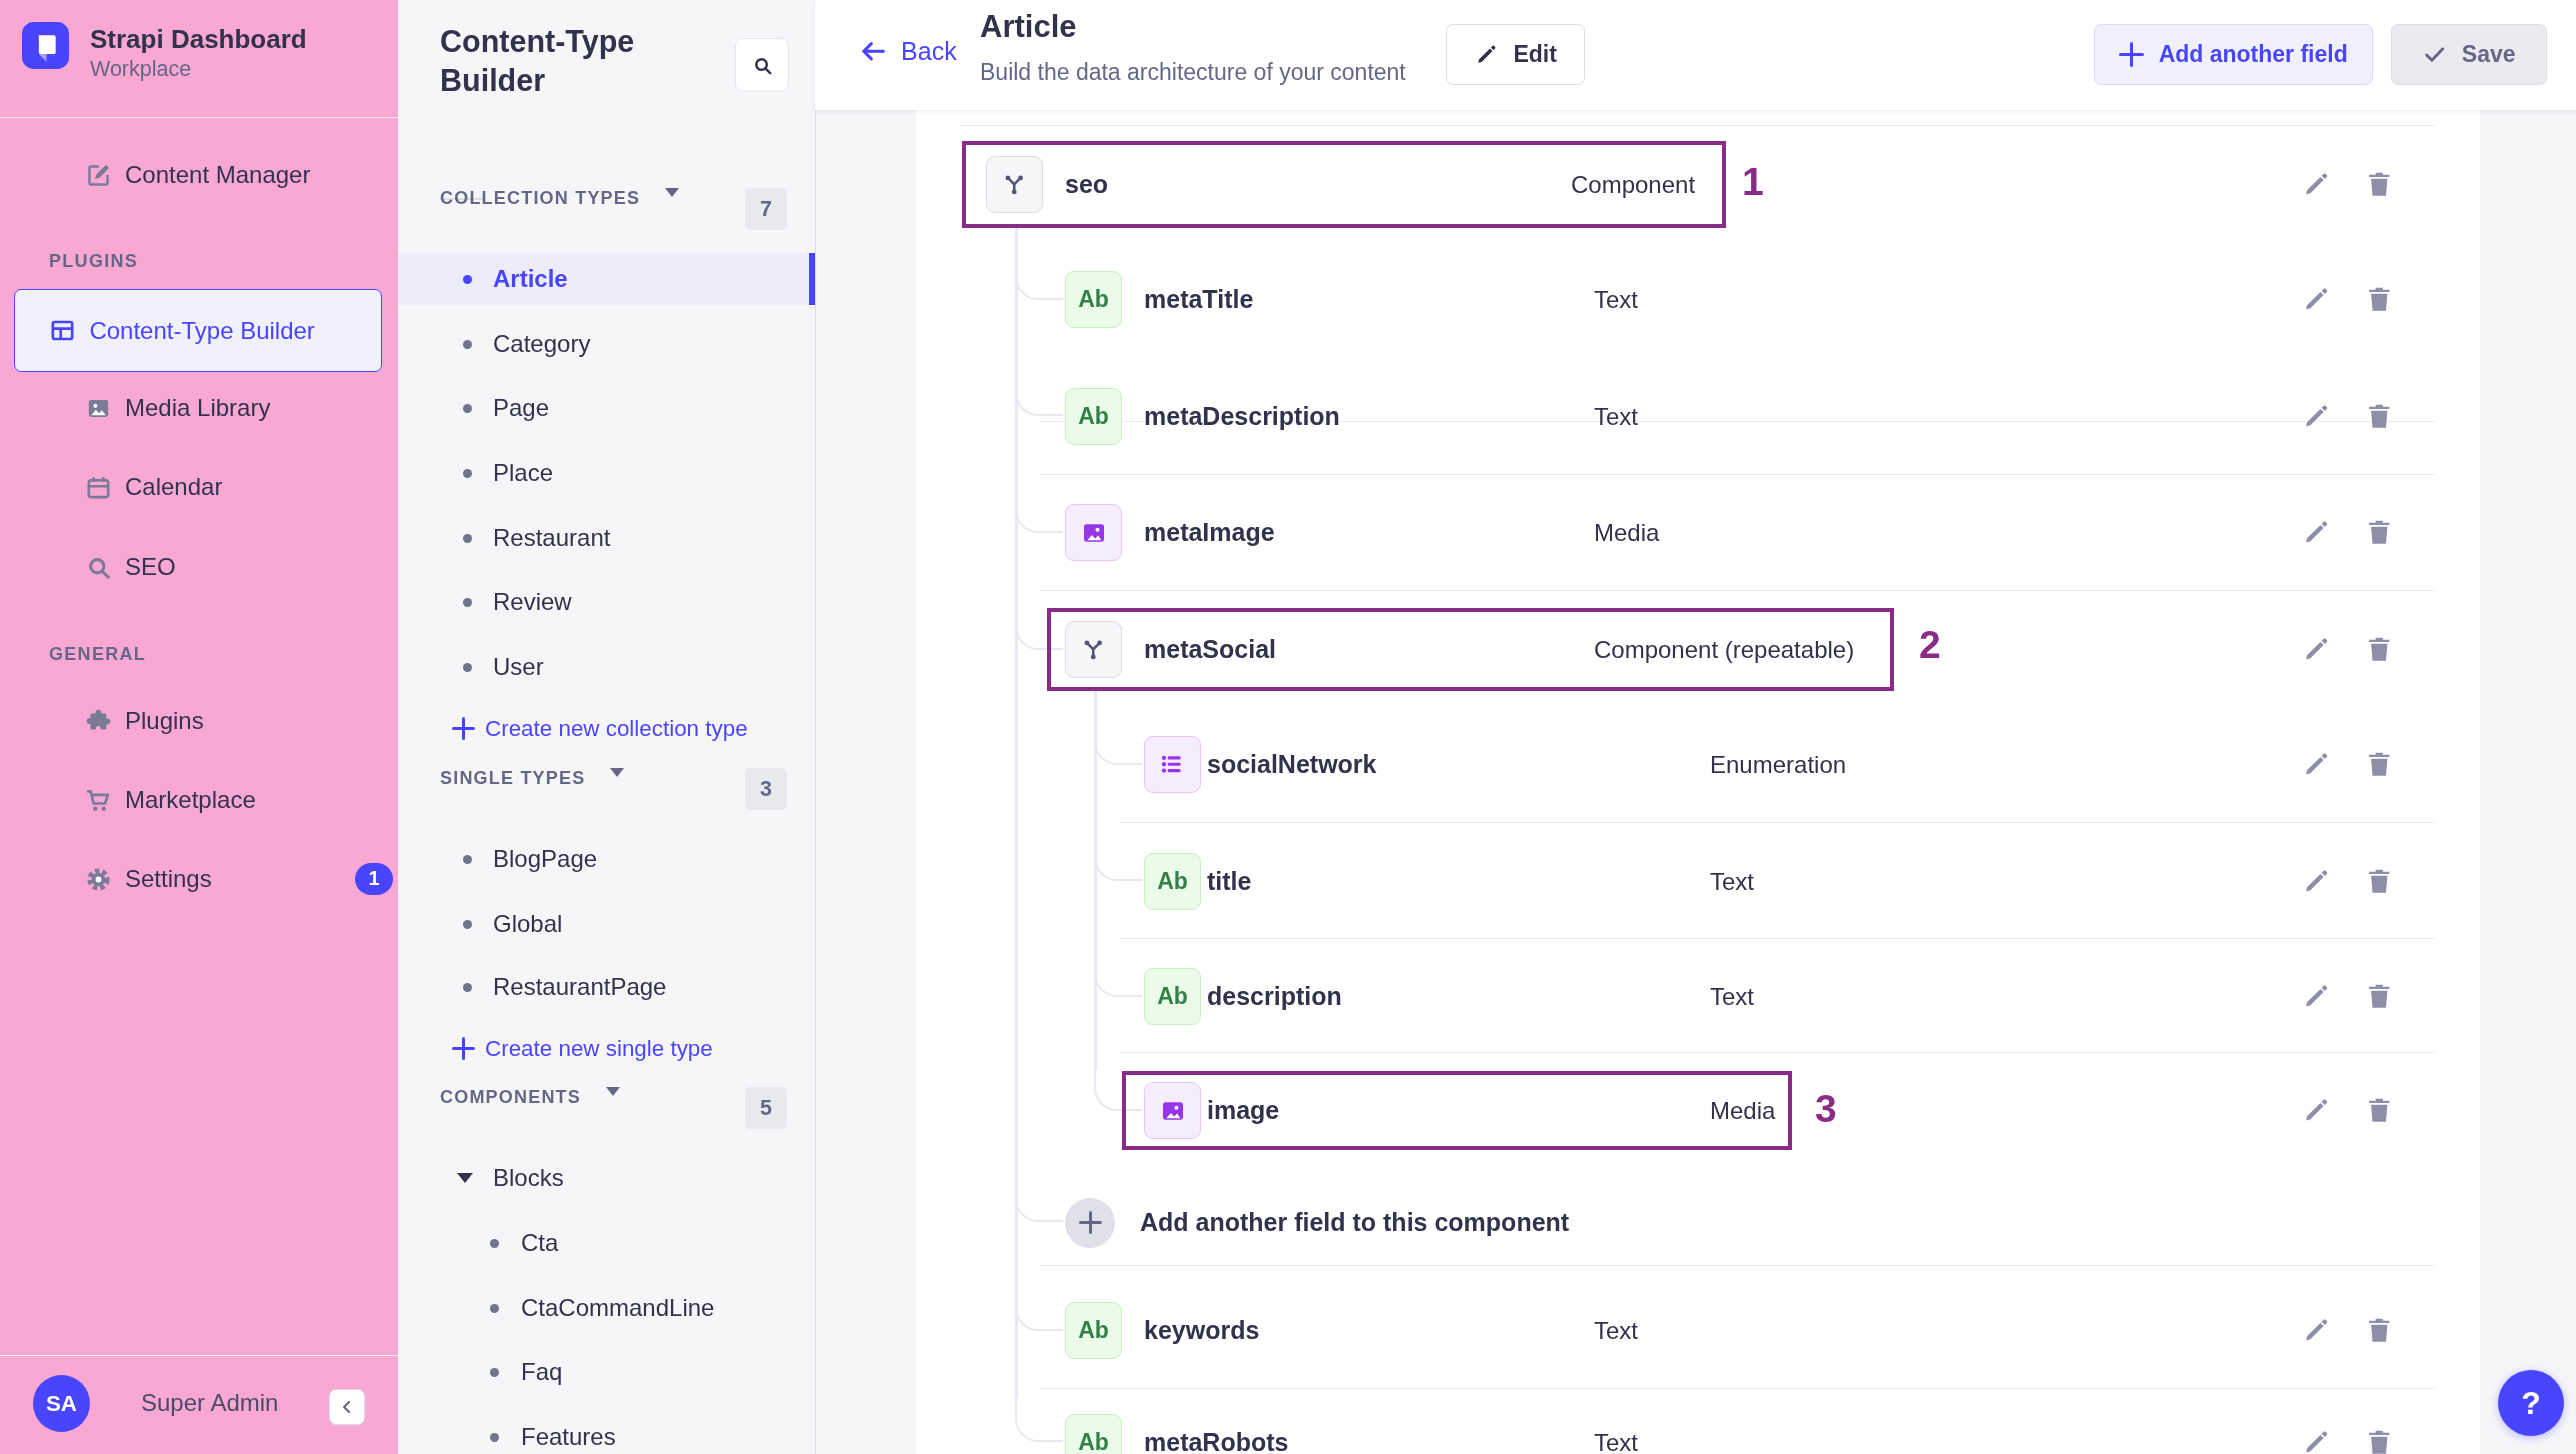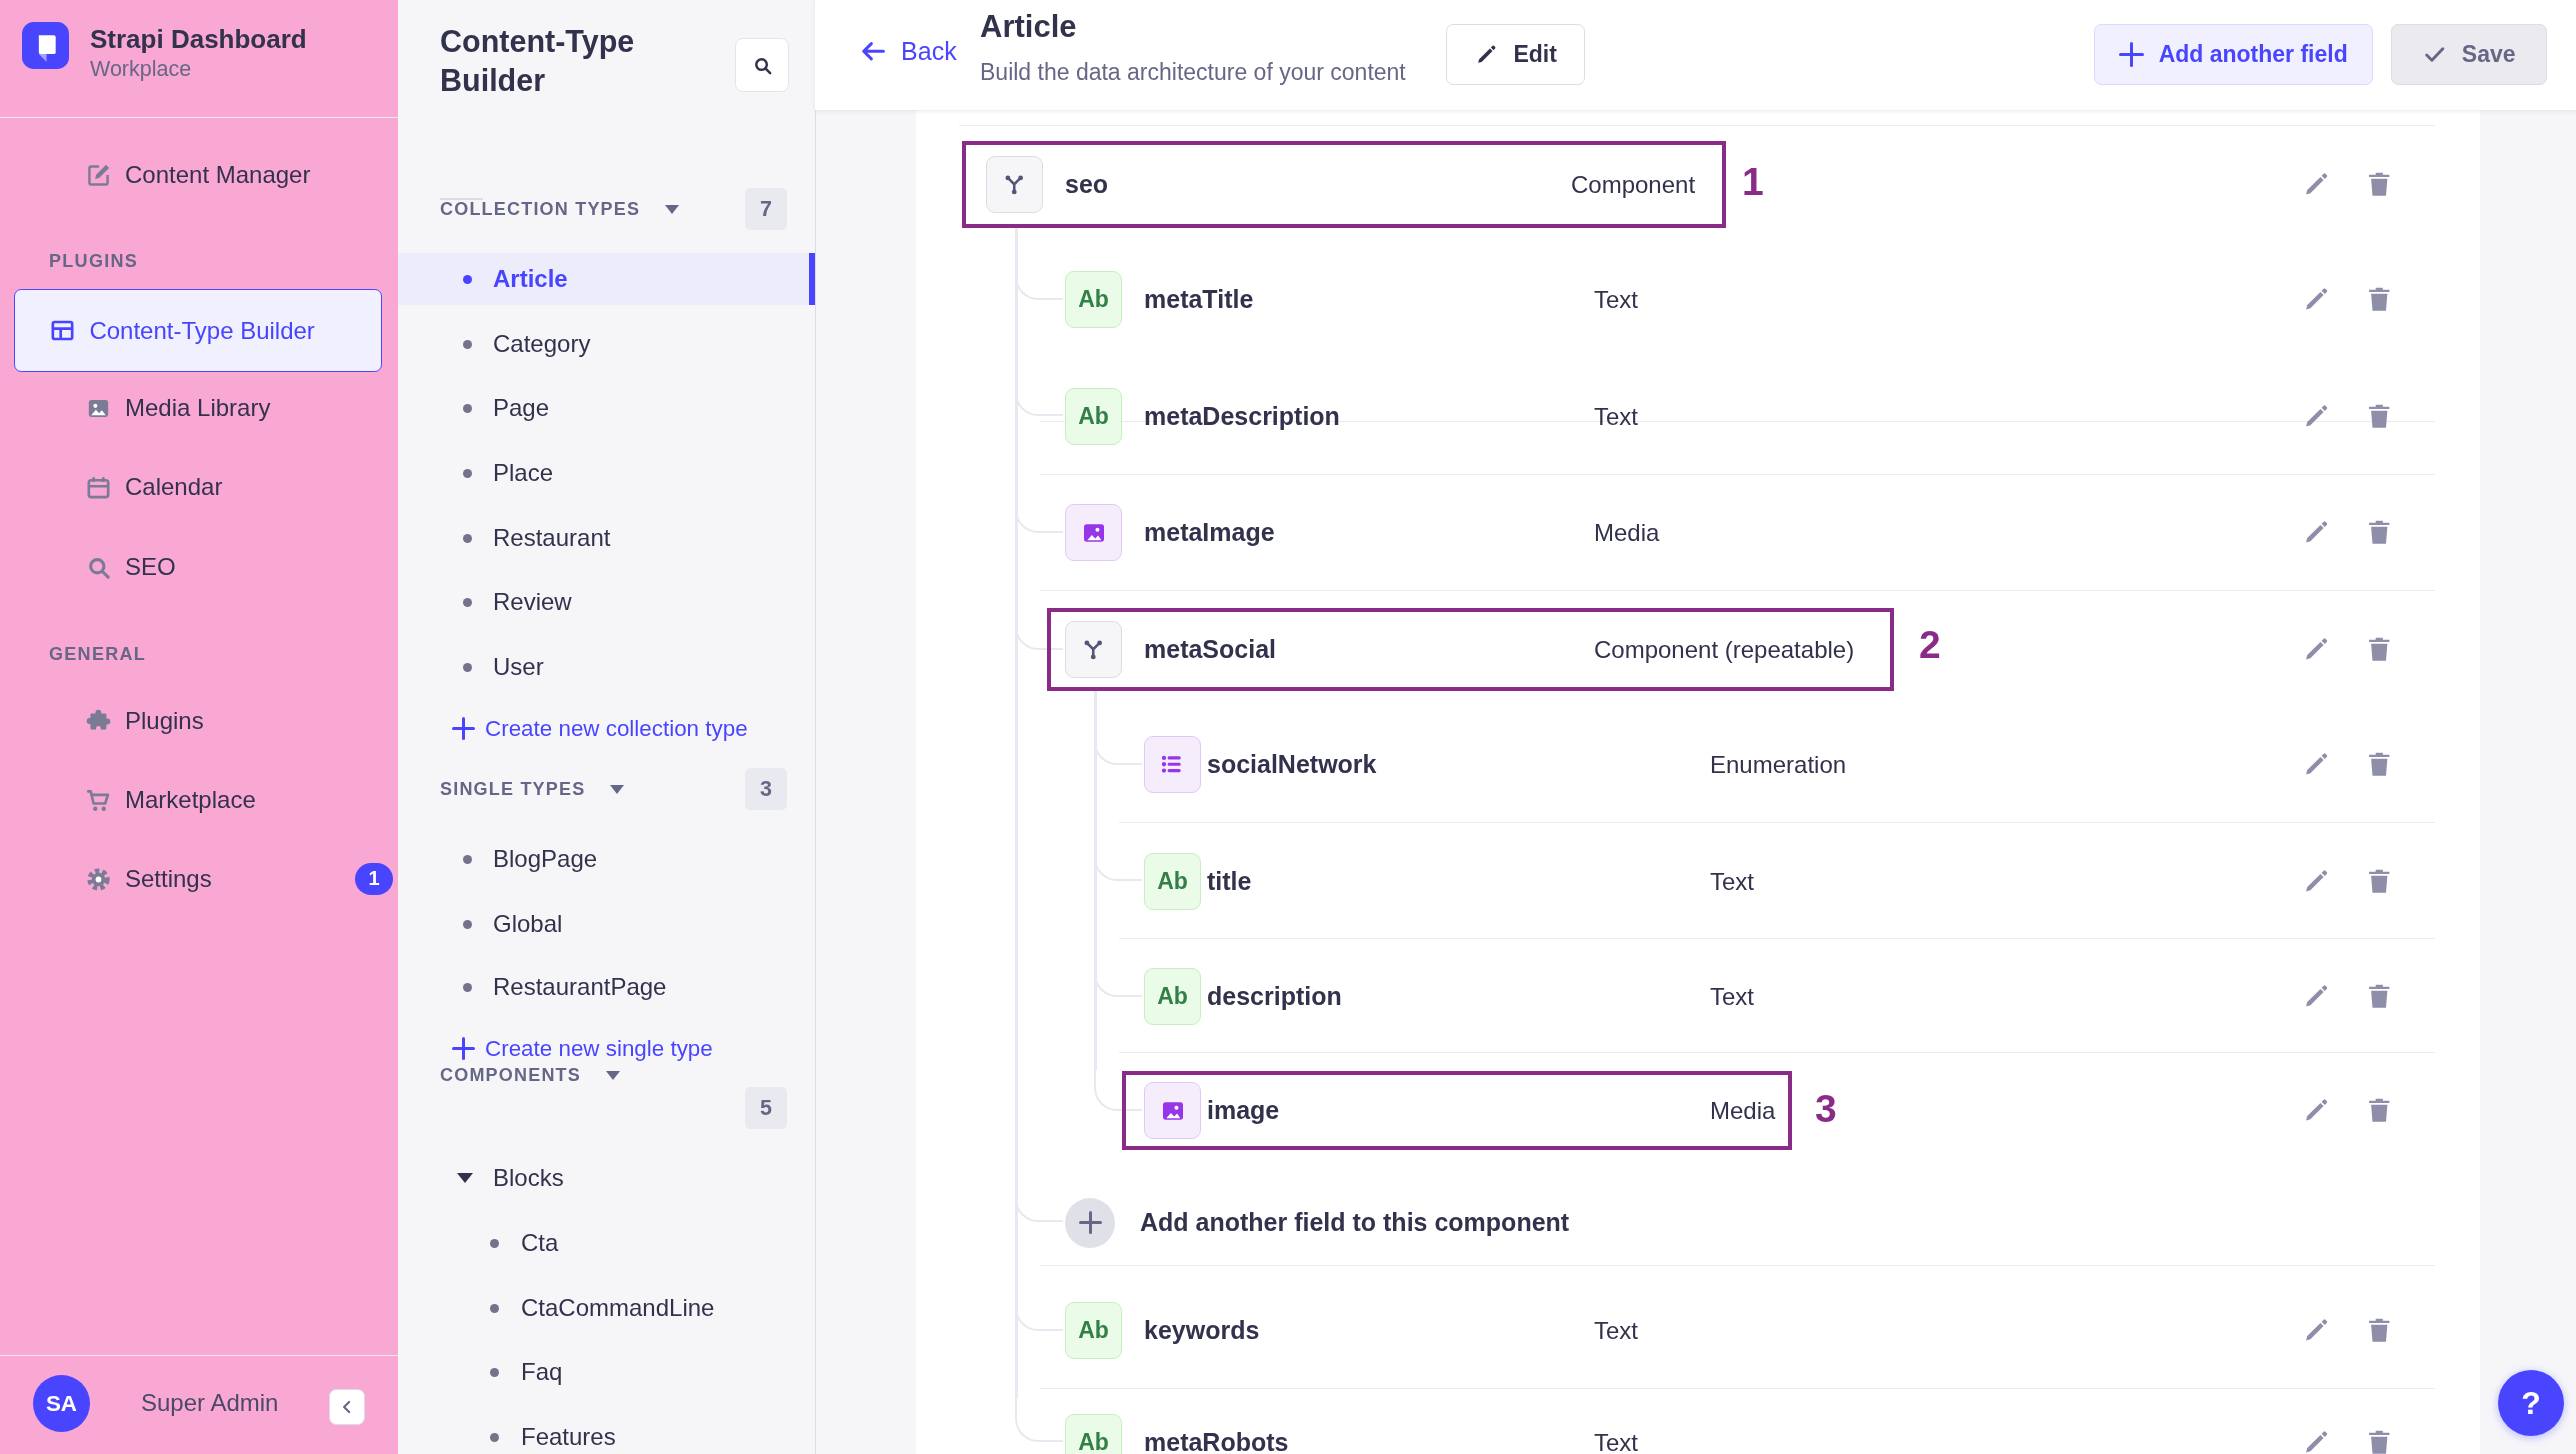--- a/index.html
+++ b/index.html
@@ -26,21 +26,21 @@
   .user-name{position:absolute;left:141px;top:1389px;font-size:24px;color:#4a4a68;}
   .collapse-btn{position:absolute;left:329px;top:1389px;width:34px;height:34px;border:0.9px solid #dcdce4;border-radius:7.2px;background:#fff;
     display:flex;align-items:center;justify-content:center;color:#666687;cursor:pointer;}
 
   
   .sidebar2{position:absolute;left:398px;top:0;width:417px;height:1454px;background:#f6f6f9;border-right:0.9px solid #dcdce4;}
   .s2-title{position:absolute;left:42px;top:22.4px;width:287px;font-size:30.5px;line-height:39px;font-weight:bold;color:#32324d;}
   .search-btn{position:absolute;left:337px;top:38px;width:52px;height:52px;background:#fff;border:0.9px solid #e4e4ec;border-radius:8px;
     display:flex;align-items:center;justify-content:center;color:#32324d;cursor:pointer;}
   .s2-mini-div{position:absolute;left:42px;top:198px;width:43px;height:1.8px;background:#dcdce4;}
-  .s2-section{position:absolute;left:42px;height:42px;display:flex;align-items:center;gap:25px;font-size:18px;font-weight:bold;
+  .s2-section{position:absolute;left:42px;height:42px;display:flex;gap:25px;font-size:18px;font-weight:bold;
     letter-spacing:1.2px;color:#666687;cursor:pointer;}
   .caret-down{width:0;height:0;border-left:7.2px solid transparent;border-right:7.2px solid transparent;border-top:9px solid #666687;}
   .s2-badge{position:absolute;left:347px;width:42px;height:42px;background:#e9e9f0;border-radius:5.4px;color:#666687;
     font-size:21.5px;font-weight:bold;display:flex;align-items:center;justify-content:center;}
   .s2-item{position:absolute;left:0;width:417px;height:52px;display:flex;align-items:center;font-size:24px;color:#32324d;cursor:pointer;}
   .s2-item .dot{position:absolute;left:65px;width:9px;height:9px;border-radius:50%;background:#73738c;}
   .s2-item .lbl{position:absolute;left:95px;}
   .s2-item.sub .dot{left:92px;}
   .s2-item.sub .lbl{left:123px;}
   .s2-item.selected{background:#ececfb;}
@@ -279,21 +279,21 @@
     </div>
     <div class="s2-item" style="top:961px">
       <span class="dot"></span>
       <span class="lbl">RestaurantPage</span>
     </div>
     <div class="s2-create" style="top:1025px">
       <span class="plus" style="width:23px;height:23px"></span>
       <span class="lbl">Create new single type</span>
     </div>
 
-    <div class="s2-section" style="top:1054px">
+    <div class="s2-section" style="top:1087px">
       <span>COMPONENTS</span>
       <span class="caret-down"></span>
     </div>
     <div class="s2-badge" style="top:1087px">5</div>
 
     <div class="s2-item" style="top:1152px">
       <span class="tri"></span>
       <span class="lbl">Blocks</span>
     </div>
     <div class="s2-item sub" style="top:1217px">

